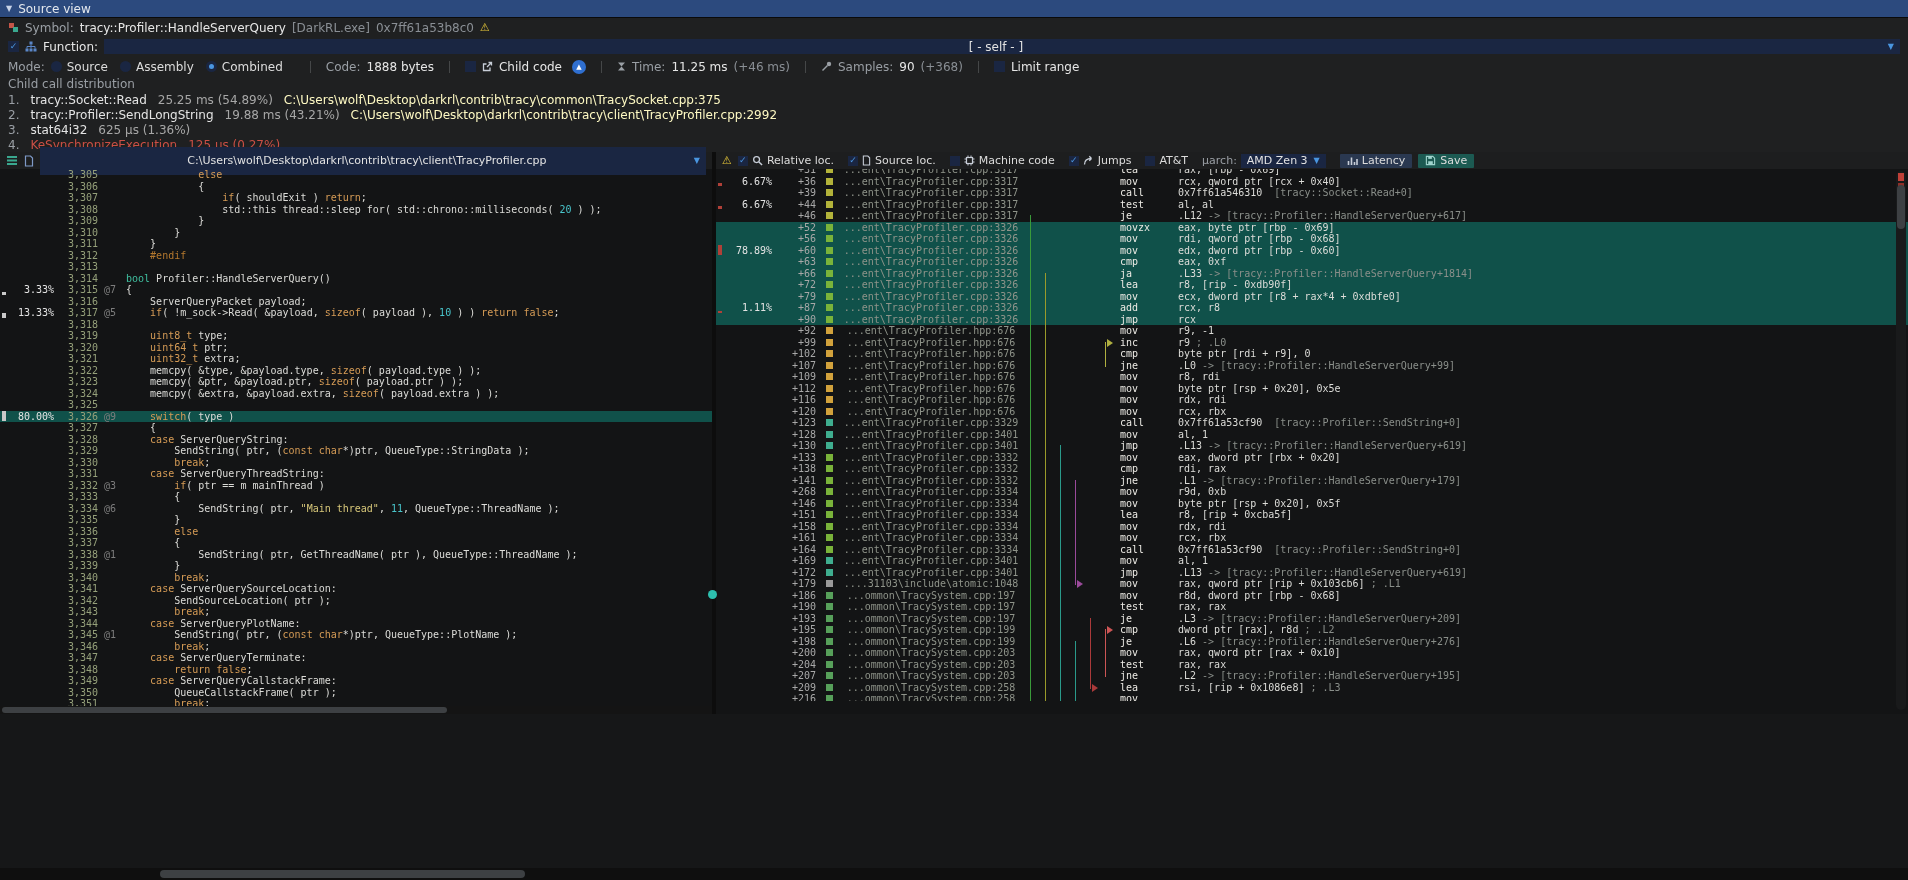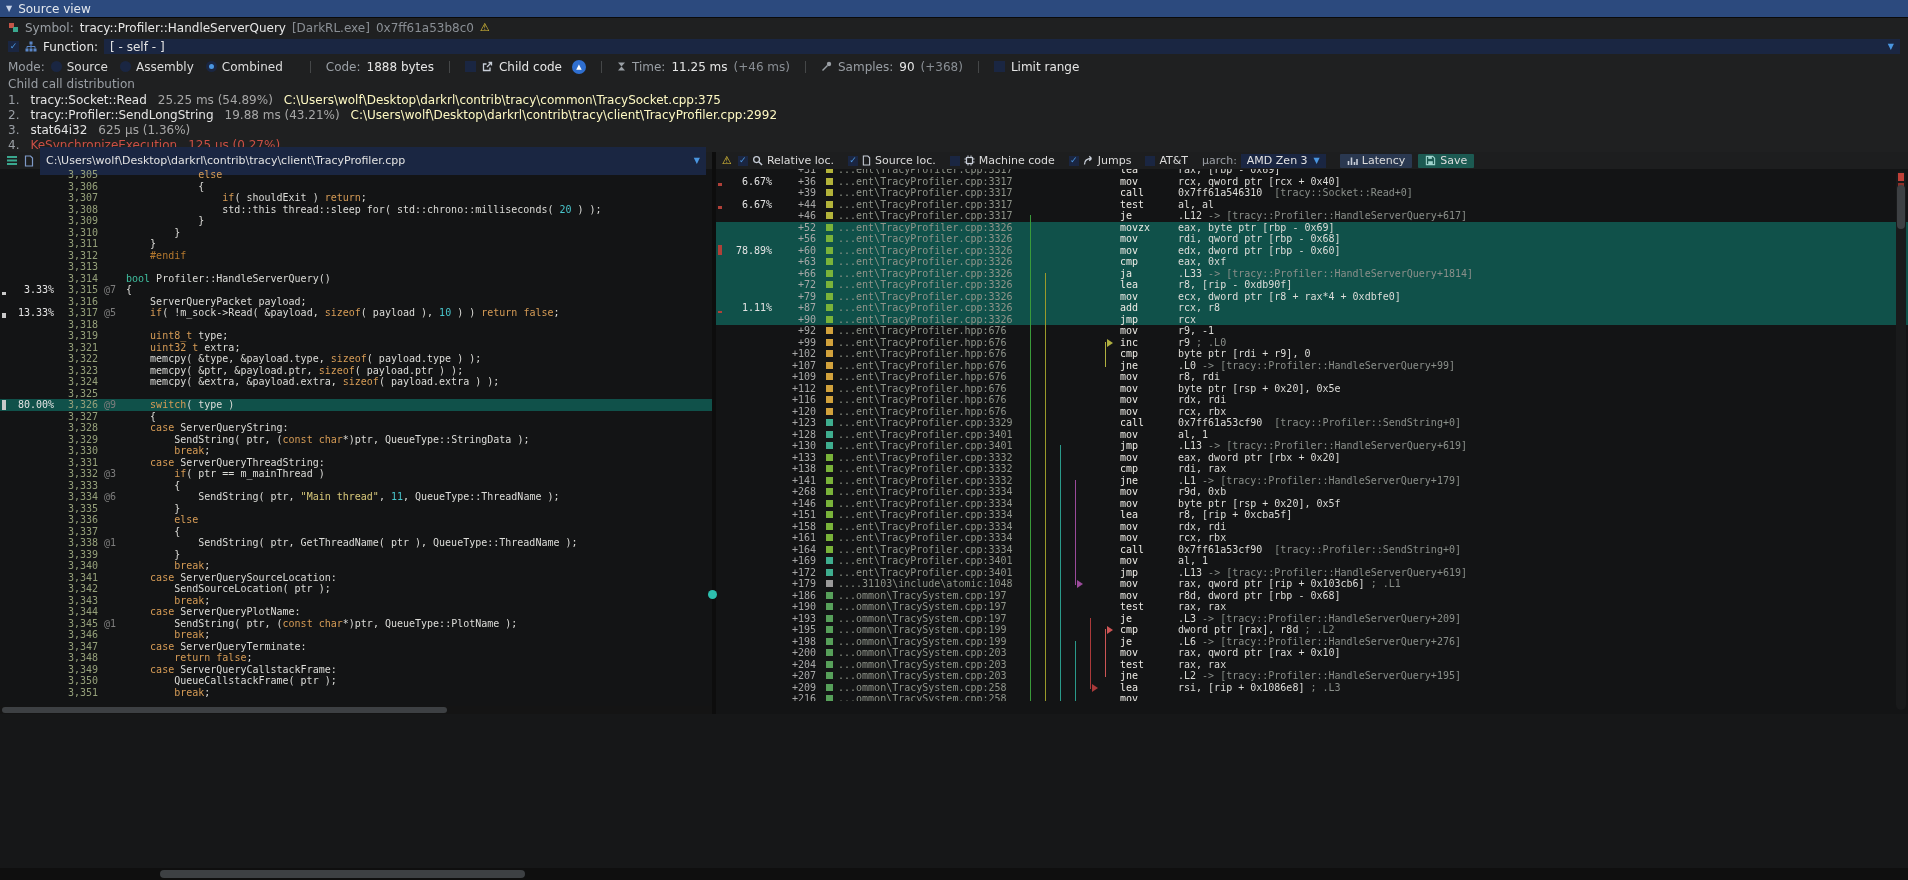--- a/index.html
+++ b/index.html
@@ -26,21 +26,21 @@
   .icon { display:inline-block; vertical-align:middle; }
   
   .check { width:11px; height:11px; background:#1a2642; display:inline-flex; align-items:center; justify-content:center; flex:0 0 auto; }
   .check.on::after { content:"✓"; color:#4a96e0; font-size:9px; line-height:1; }
   .check.sm { width:10px; height:10px; }
   .radio { width:11px; height:11px; border-radius:50%; background:#1a2642; display:inline-flex; align-items:center; justify-content:center; flex:0 0 auto; }
   .radio.on::after { content:""; width:5px; height:5px; border-radius:50%; background:#4a96e0; }
   .mode-radio-item { display:inline-flex; align-items:center; gap:5px; margin-right:12px; }
   .circle-btn { width:14px; height:14px; border-radius:50%; background:#2f6fd0; color:#fff; font-size:7px; display:inline-flex; align-items:center; justify-content:center; margin-left:4px; }
   
-  .combo { background:#1a2642; height:15px; display:flex; align-items:center; padding:0 6px; gap:6px; }
+  .combo { background:#1a2642; height:15px; display:flex; align-items:center; padding:0 6px; gap:6px;text-align:center; }
   .combo-text { flex:1; white-space:nowrap; overflow:hidden; color:#e2e2e2; }
   .combo-arrow { color:#4a96e0; font-size:8px; }
   .function-combo { flex:1; }
   
   .cc-header { height:15px; line-height:15px; padding-left:8px; color:#9a9fa5; flex:0 0 auto; }
   .child-rows { flex:0 0 auto; }
   .cc-row { height:15px; display:flex; align-items:center; gap:11px; padding-left:8px; }
   .cc-idx { color:#9a9fa5; }
   .cc-name { color:#e4e4e4; }
   .cc-time { color:#a7a7a7; }
@@ -67,21 +67,21 @@
   .src-bar i, .asm-bar i { position:absolute; bottom:1px; left:2px; width:4px; display:block; }
   .src-bar i { background:#c9c9c9; }
   .asm-bar i { background:#b04038; }
   .src-pct  { width:46px; text-align:right; margin-right:8px; color:#e3e3e3; flex:0 0 auto; }
   .src-num  { width:36px; text-align:right; margin-right:6px; color:#95a07a; flex:0 0 auto; }
   .src-ann  { width:22px; color:#7d7d7d; flex:0 0 auto; }
   .src-code { flex:1; white-space:pre; overflow:hidden; }
   .asm-pct  { width:48px; text-align:right; margin-right:6px; color:#e3e3e3; flex:0 0 auto; }
   .asm-off  { width:38px; text-align:right; margin-right:10px; color:#a8a8a8; flex:0 0 auto; }
   .asm-dot  { width:7px; height:7px; margin-right:5px; flex:0 0 auto; }
-  .asm-loc  { width:186px; margin-right:4px; color:#8f948a; overflow:hidden; flex:0 0 auto; }
+  .asm-loc  { width:186px; margin-right:4px; color:#8f948a; overflow:hidden; flex:0 0 auto;text-align:center; }
   .asm-gut  { width:92px; flex:0 0 auto; }
   .asm-mn   { width:58px; color:#eceae4; flex:0 0 auto; }
   .asm-ops  { flex:1; white-space:pre; overflow:hidden; }
   
   .s-d { color:#dcdcd8; } .s-k { color:#d69c56; } .s-b { color:#3fbf9f; }
   .s-n { color:#49c5cb; } .s-s { color:#d8c87a; } .s-p { color:#b5792e; }
   .s-g { color:#8a8f8a; }
   
   #asm-body { margin-top:-5px; position:relative; }
   #jump-overlay { position:absolute; left:310px; top:0; width:92px; height:100%; pointer-events:none; }
@@ -334,20 +334,27 @@
           <div class="src-row">
             <span class="src-bar"></span>
             <span class="src-pct"></span>
             <span class="src-num">3,319</span>
             <span class="src-ann"></span>
             <span class="src-code"><span class="s-d">    </span><span class="s-k">uint8_t</span><span class="s-d"> type;</span></span>
           </div>
           <div class="src-row">
             <span class="src-bar"></span>
             <span class="src-pct"></span>
+            <span class="src-num">3,320</span>
+            <span class="src-ann"></span>
+            <span class="src-code"><span class="s-d">    </span><span class="s-k">uint64_t</span><span class="s-d"> ptr;</span></span>
+          </div>
+          <div class="src-row">
+            <span class="src-bar"></span>
+            <span class="src-pct"></span>
             <span class="src-num">3,321</span>
             <span class="src-ann"></span>
             <span class="src-code"><span class="s-d">    </span><span class="s-k">uint32_t</span><span class="s-d"> extra;</span></span>
           </div>
           <div class="src-row">
             <span class="src-bar"></span>
             <span class="src-pct"></span>
             <span class="src-num">3,322</span>
             <span class="src-ann"></span>
             <span class="src-code"><span class="s-d">    memcpy( &amp;type, &amp;payload.type, </span><span class="s-k">sizeof</span><span class="s-d">( payload.type ) );</span></span>

